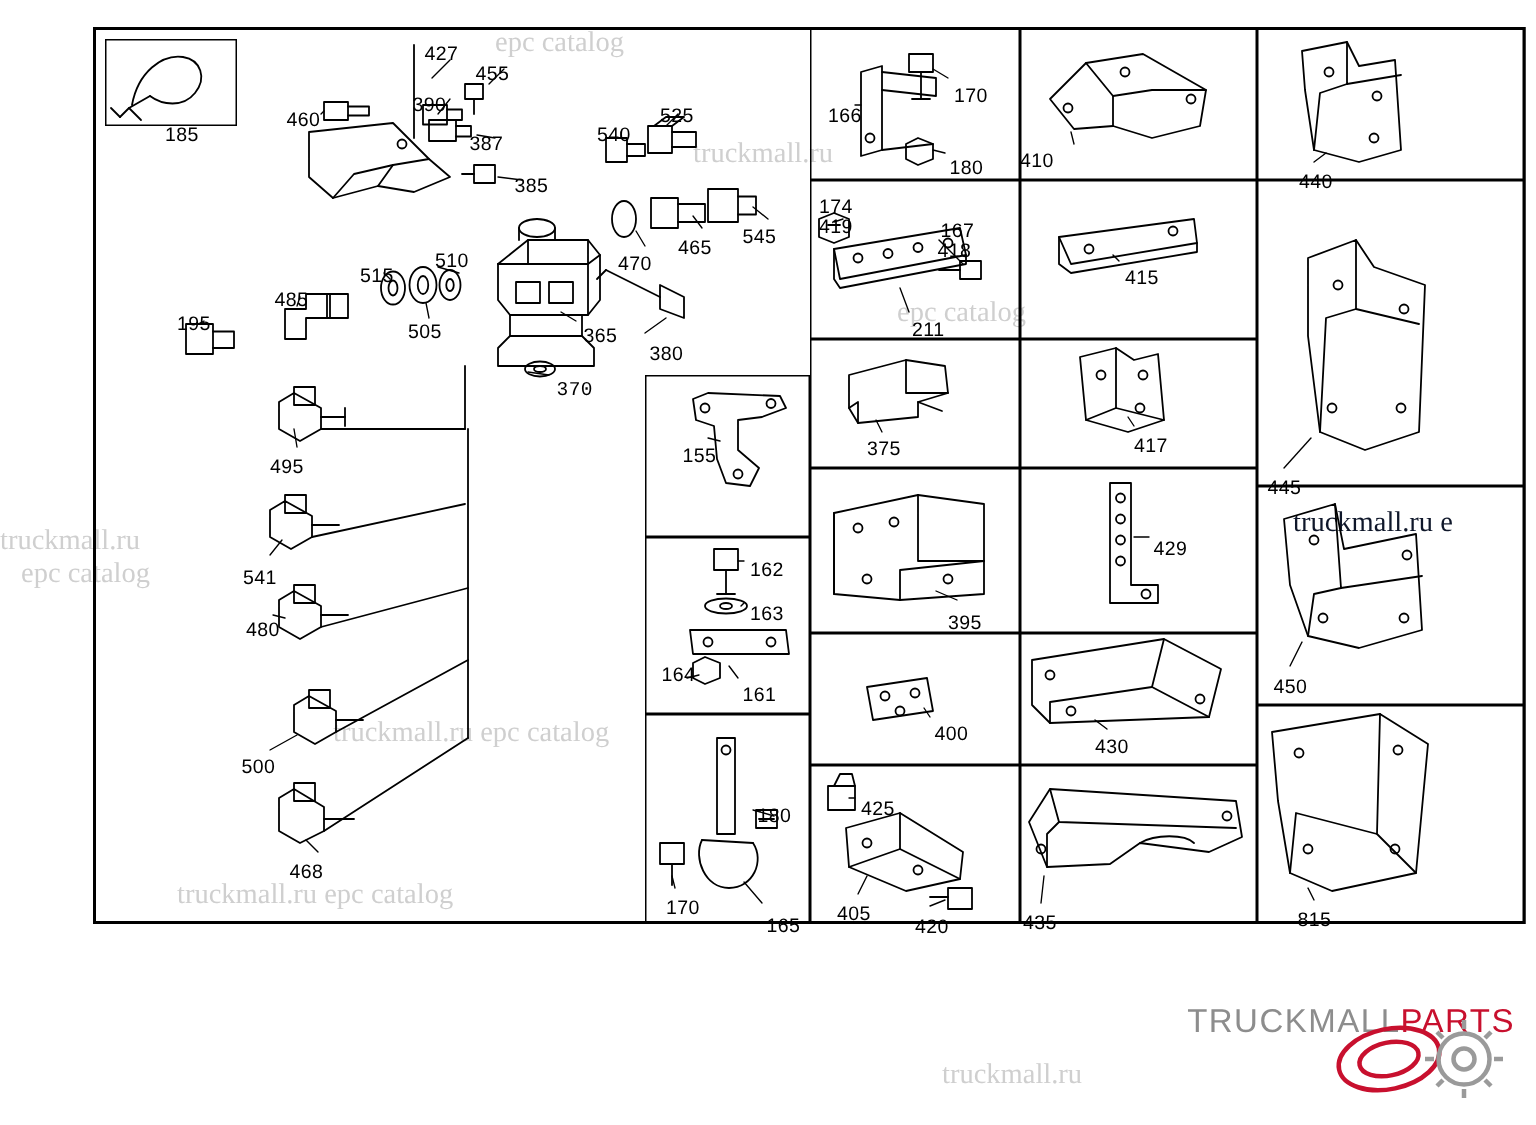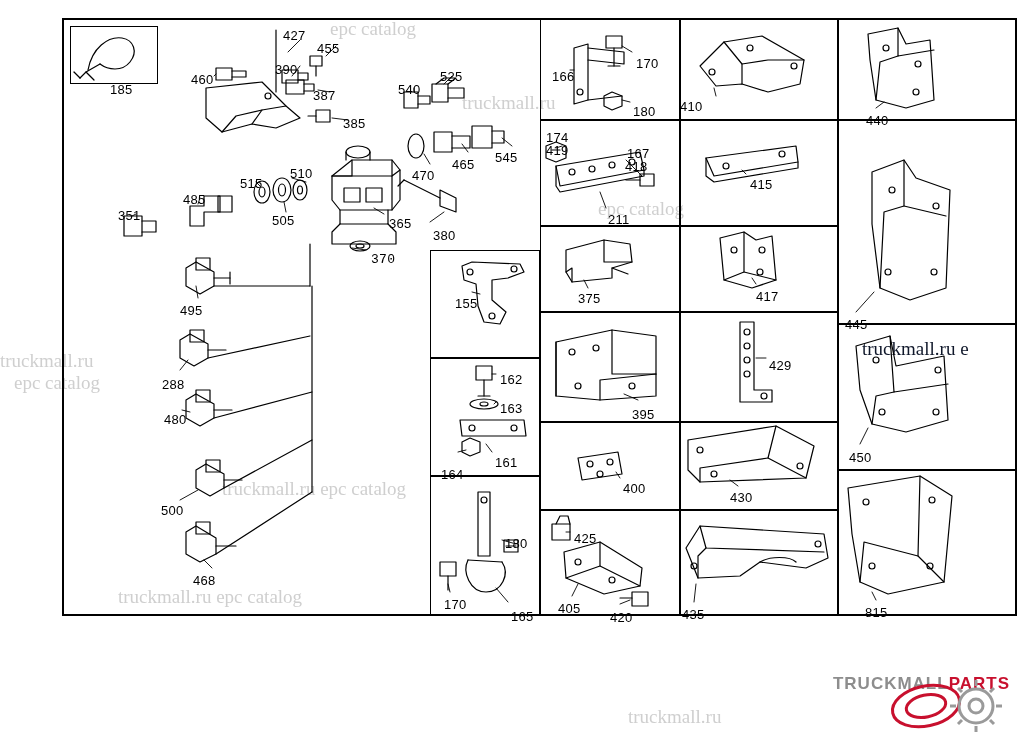--- a/index.html
+++ b/index.html
@@ -63,22 +63,22 @@
     position: absolute;
     right: 14px;
     bottom: 16px;
     width: 180px;
     height: 60px;
   }
   .logo-text {
     position: absolute;
     right: 14px;
     bottom: 56px;
-    font-size: 17px;
-    font-weight: bold;
+    font-size: 22px;
+    font-weight: normal;
     letter-spacing: 1px;
     color: #8d8d8d;
     font-family: "Liberation Sans", sans-serif;
   }
   .logo-text .red { color: #c8102e; }
 </style>
 </head>
 <body>
 
 <div id="sheet">
@@ -512,33 +512,33 @@
       <div class="lbl" style="left: 343px; top: 116px;">385</div>
       <div class="lbl" style="left: 398px; top: 82px;">540</div>
       <div class="lbl" style="left: 440px; top: 69px;">525</div>
       <div class="lbl" style="left: 412px; top: 168px;">470</div>
       <div class="lbl" style="left: 452px; top: 157px;">465</div>
       <div class="lbl" style="left: 495px; top: 150px;">545</div>
       <div class="lbl" style="left: 240px; top: 176px;">515</div>
       <div class="lbl" style="left: 290px; top: 166px;">510</div>
       <div class="lbl" style="left: 272px; top: 213px;">505</div>
       <div class="lbl" style="left: 183px; top: 192px;">485</div>
-      <div class="lbl" style="left: 118px; top: 208px;">351</div>
+      <div class="lbl" style="left: 118px; top: 208px;">195</div>
       <div class="lbl" style="left: 389px; top: 216px;">365</div>
       <div class="lbl" style="left: 433px; top: 228px;">380</div>
       <div class="lbl" style="left: 371px; top: 252px; font-family: Liberation Mono, monospace;">370</div>
       <div class="lbl" style="left: 180px; top: 303px;">495</div>
-      <div class="lbl" style="left: 162px; top: 377px;">288</div>
+      <div class="lbl" style="left: 162px; top: 377px;">541</div>
       <div class="lbl" style="left: 164px; top: 412px;">480</div>
       <div class="lbl" style="left: 161px; top: 503px;">500</div>
       <div class="lbl" style="left: 193px; top: 573px;">468</div>
       <div class="lbl" style="left: 455px; top: 296px;">155</div>
       <div class="lbl" style="left: 500px; top: 372px;">162</div>
       <div class="lbl" style="left: 500px; top: 401px;">163</div>
-      <div class="lbl" style="left: 441px; top: 467px;">164</div>
+      <div class="lbl" style="left: 441px; top: 442px;">164</div>
       <div class="lbl" style="left: 495px; top: 455px;">161</div>
       <div class="lbl" style="left: 505px; top: 536px;">180</div>
       <div class="lbl" style="left: 444px; top: 597px;">170</div>
       <div class="lbl" style="left: 511px; top: 609px;">165</div>
       <div class="lbl" style="left: 552px; top: 69px;">166</div>
       <div class="lbl" style="left: 636px; top: 56px;">170</div>
       <div class="lbl" style="left: 633px; top: 104px;">180</div>
       <div class="lbl" style="left: 546px; top: 130px;">174</div>
       <div class="lbl" style="left: 546px; top: 143px;">419</div>
       <div class="lbl" style="left: 627px; top: 146px;">167</div>

